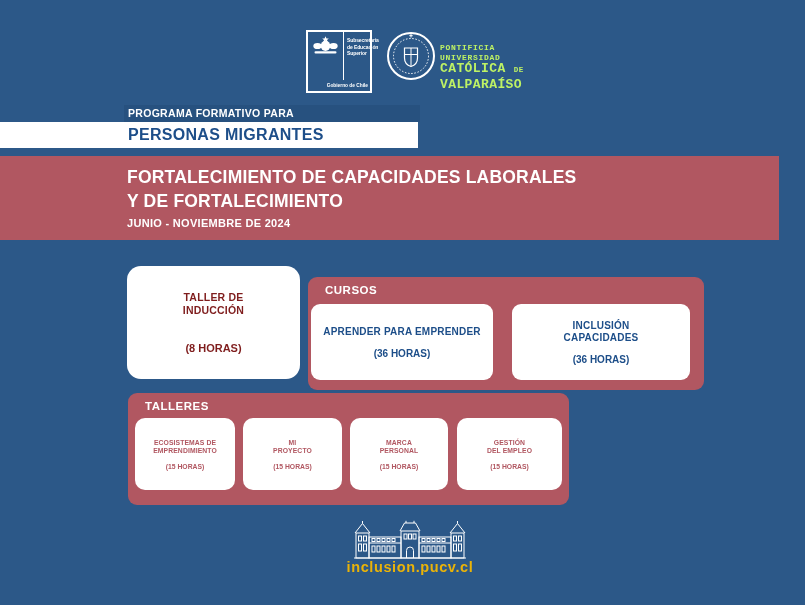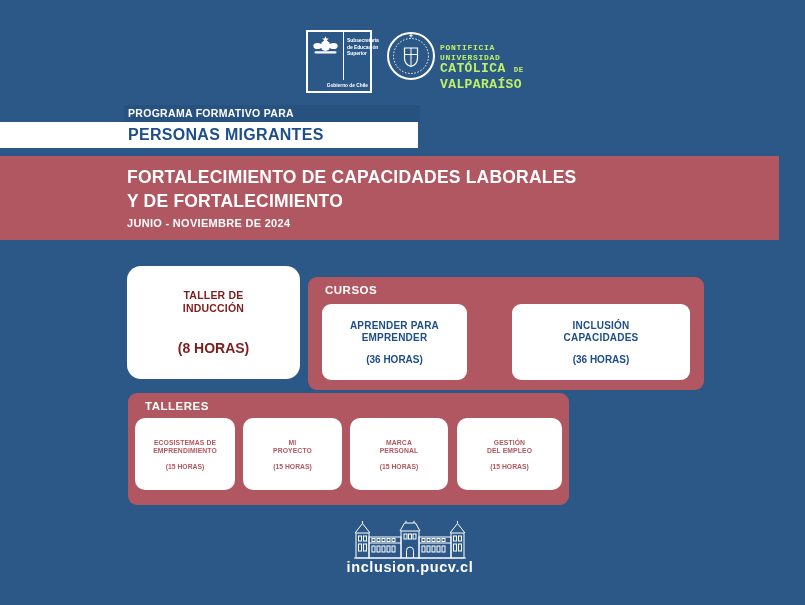--- a/index.html
+++ b/index.html
@@ -35,49 +35,49 @@
   .title-banner{left:0;top:156px;width:779px;height:84px;background:#b15761;
                 box-sizing:border-box;padding:9px 16px 0 127px;color:#fff;}
   .title-line{font-size:17.5px;font-weight:bold;line-height:24px;letter-spacing:0.2px;}
   .dates{margin-top:4px;font-size:11px;font-weight:bold;letter-spacing:0.3px;}
 
   
   .white-card{background:#fff;display:flex;flex-direction:column;align-items:center;
               justify-content:center;text-align:center;}
   .induction-card{left:127px;top:266px;width:173px;height:113px;border-radius:14px;color:#7f1d1d;}
   .card-title{font-size:10.5px;font-weight:bold;line-height:13px;white-space:pre-line;letter-spacing:0.2px;}
-  .card-hours{margin-top:25px;font-size:14px;font-weight:bold;}
+  .card-hours{margin-top:25px;font-size:11px;font-weight:bold;}
 
   .panel{background:#b15761;border-radius:9px;}
   .cursos-panel{left:308px;top:265px;width:396px;height:113px;margin-top:12px;}
   .panel-label{position:absolute;left:17px;top:7px;color:#fff;font-size:11.5px;
                font-weight:bold;letter-spacing:0.5px;}
   .curso-card{position:absolute;top:27px;height:76px;border-radius:9px;color:#1d4e89;}
-  .curso-a{left:14px;width:145px;}
+  .curso-a{left:3px;width:182px;}
   .curso-b{left:204px;width:178px;}
   .curso-card .card-hours{margin-top:10px;font-size:10px;}
   .curso-card .card-title{font-size:10px;line-height:12px;}
 
   .talleres-panel{left:128px;top:393px;width:441px;height:112px;}
   .taller-card{position:absolute;top:25px;height:72px;border-radius:10px;color:#b15761;}
   .taller-1{left:7px;width:100px;}
   .taller-2{left:115px;width:99px;}
   .taller-3{left:222px;width:98px;}
   .taller-4{left:329px;width:105px;}
   .taller-title{font-size:6.8px;font-weight:bold;line-height:8.5px;white-space:pre-line;letter-spacing:0.1px;}
   .taller-hours{margin-top:7px;font-size:6.8px;font-weight:bold;}
 
   .cupos-badge{left:583px;top:390px;width:114px;height:114px;border-radius:50%;background:#b15761;
                display:flex;flex-direction:column;align-items:center;justify-content:center;
                color:#fff;font-size:17px;font-weight:bold;line-height:20px;
                letter-spacing:0.3px;text-align:center;}
 
   
   .building{left:352px;top:520px;width:116px;height:40px;}
-  .footer-url{left:322px;top:559px;width:176px;text-align:center;color:#ffffff;
+  .footer-url{left:322px;top:559px;width:176px;text-align:center;color:#eab308;
               font-size:14.5px;font-weight:bold;letter-spacing:0.6px;}
 </style>
 </head>
 <body>
 
 <div class="canvas">
 
   <div class="abs gov-logo">
     <svg class="gov-emblem" viewBox="0 0 30 20" fill="#fff" stroke="none">
       <polygon points="15,1.2 16,3.4 18.3,3.4 16.5,4.9 17.2,7.1 15,5.8 12.8,7.1 13.5,4.9 11.7,3.4 14,3.4"></polygon>

